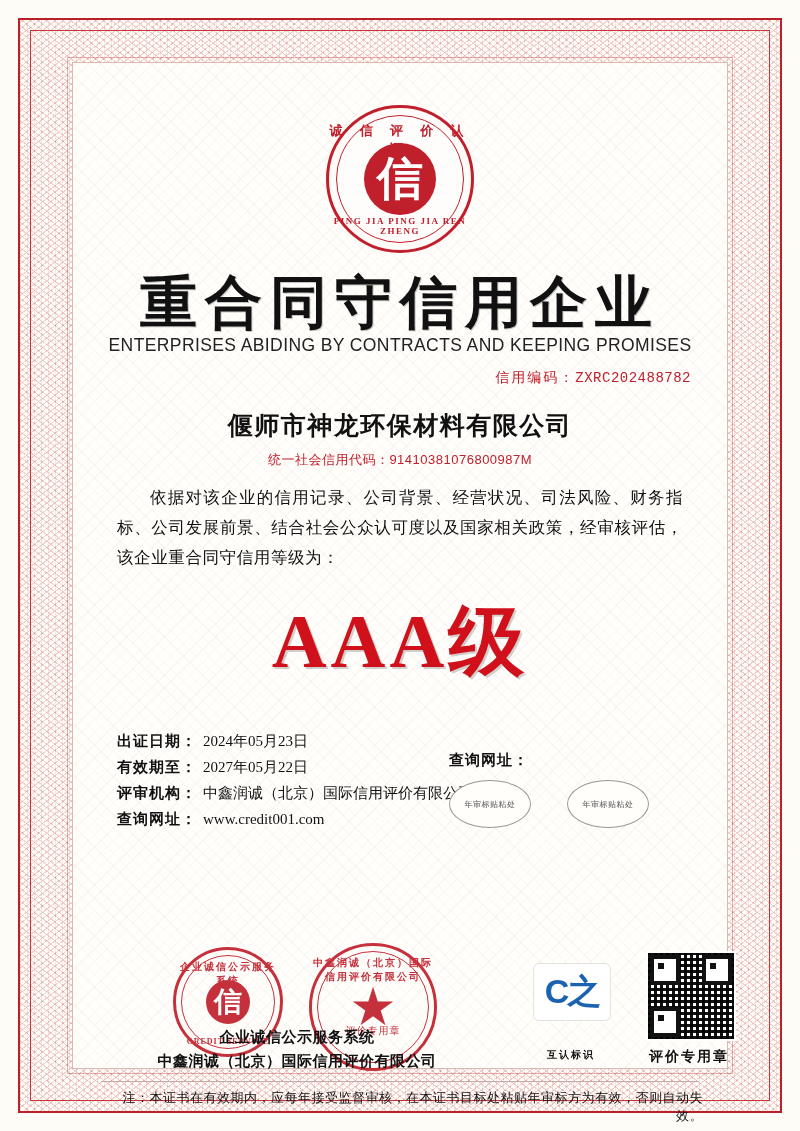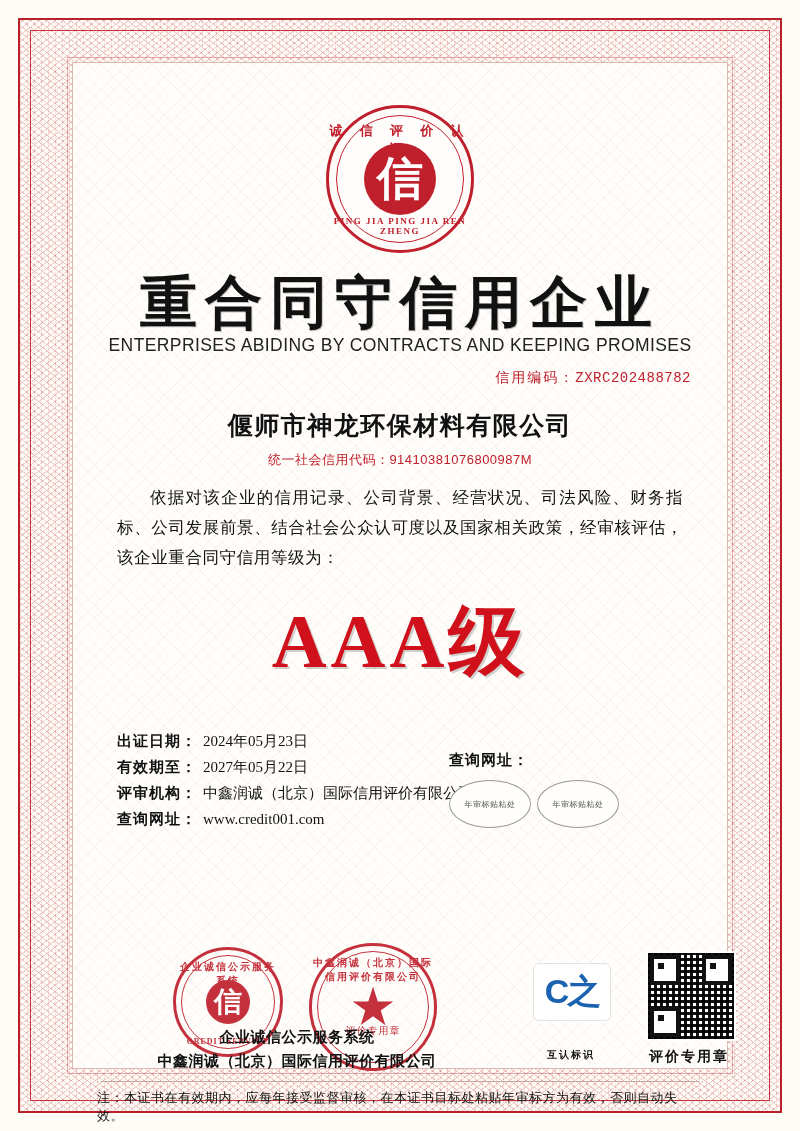--- a/index.html
+++ b/index.html
@@ -240,21 +240,21 @@
   .annual-title {
     font-size: 15px;
     font-weight: bold;
     letter-spacing: 1px;
     color: #111;
     font-family: "Liberation Serif", serif;
   }
   .annual-circles {
     margin-top: 10px;
     display: flex;
-    gap: 6px;
+    gap: 36px;
   }
   .annual-circle {
     width: 80px; height: 46px;
     border: 1px solid #999;
     border-radius: 50%;
     display: flex;
     align-items: center;
     justify-content: center;
     font-size: 8px;
     color: #555;
@@ -414,21 +414,21 @@
   .footer-sep {
     position: absolute;
     left: 28px; right: 28px;
     top: 1018px;
     border-top: 1px solid #c9a9a4;
   }
   .footer-note {
     position: absolute;
     left: 24px; right: 24px;
     top: 1026px;
-    text-align: left;
+    text-align: right;
     font-size: 13px;
     color: #111;
     letter-spacing: 0.5px;
     font-family: "Liberation Serif", serif;
   }
 </style>
 </head>
 <body>
 
 <div class="cert">

